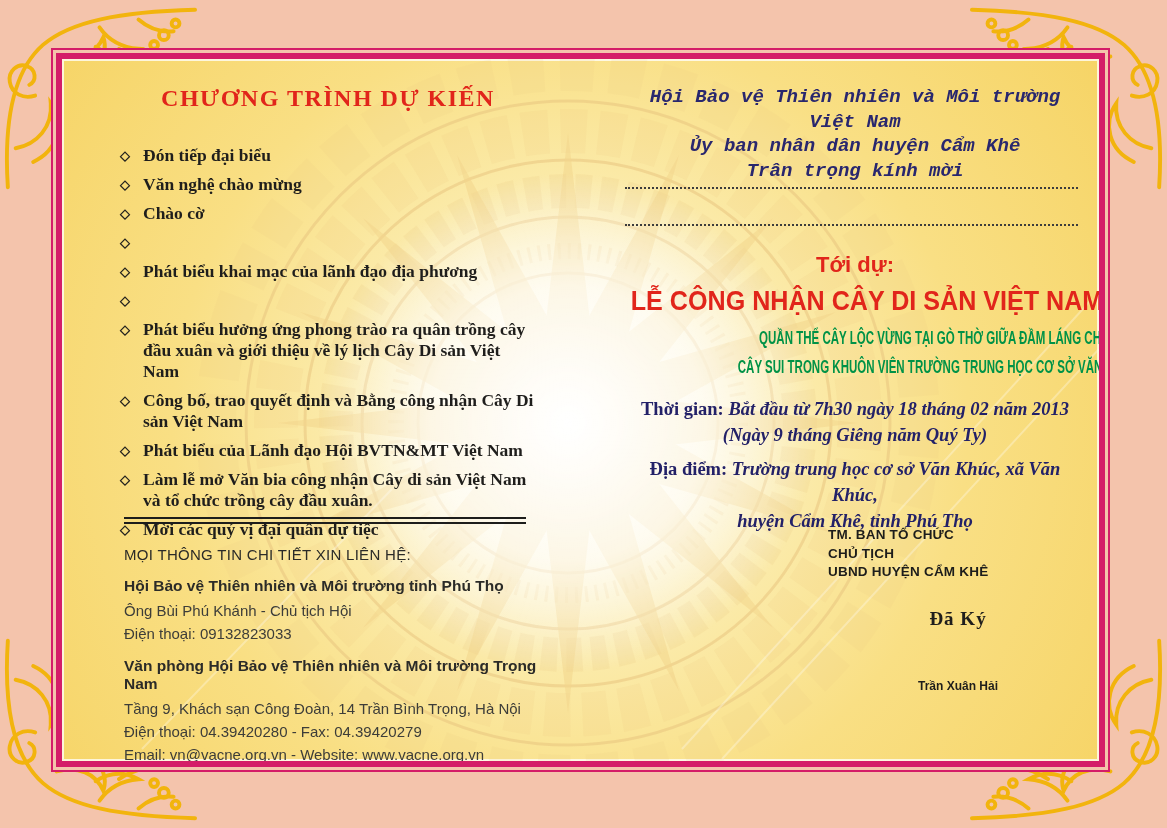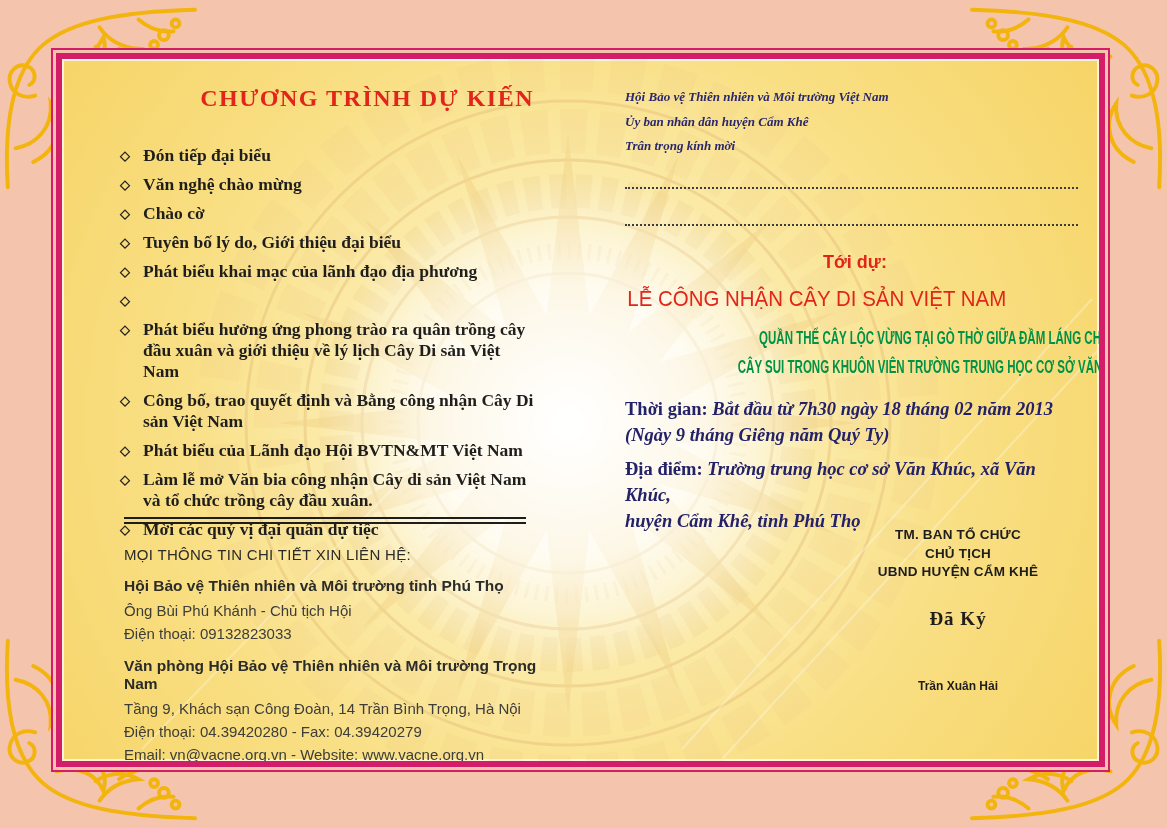--- a/index.html
+++ b/index.html
@@ -18,21 +18,21 @@
   }
   .bg-art{position:absolute;left:0;top:0;pointer-events:none;}
   
   .corner{position:absolute;width:195px;height:195px;pointer-events:none;}
   .corner.tl{left:2px;top:2px;}
   .corner.tr{right:2px;top:2px;transform:scaleX(-1);}
   .corner.bl{left:2px;bottom:2px;transform:scaleY(-1);}
   .corner.br{right:2px;bottom:2px;transform:scale(-1,-1);}
   
   .program-title{
-    position:absolute;left:60px;top:26px;width:412px;text-align:right;
+    position:absolute;left:60px;top:26px;width:412px;text-align:center;
     font-family:"Liberation Serif", serif;font-weight:bold;font-size:24px;
     letter-spacing:1.5px;color:#e1251b;
   }
   .program-list{
     position:absolute;left:58px;top:86px;width:414px;
     list-style:none;margin:0;padding:0;
   }
   .program-item{
     display:flex;align-items:flex-start;margin-bottom:8px;
     font-family:"Liberation Serif", serif;font-weight:bold;
@@ -43,54 +43,54 @@
     position:absolute;left:62px;top:458px;width:402px;height:3px;
     border-top:2px solid #1d1d1b;border-bottom:2px solid #1d1d1b;
   }
   .contact{position:absolute;left:62px;top:487px;width:430px;color:#3d3d39;font-size:15px;}
   .contact .heading{font-weight:normal;color:#2b2b28;letter-spacing:.3px;margin-bottom:14px;}
   .contact .org-name{font-weight:bold;color:#2b2b28;font-size:15.5px;margin-bottom:7px;}
   .contact .line{margin-bottom:6px;}
   .contact .org2{margin-top:15px;}
   
   .org-script{
-    position:absolute;left:563px;top:26px;width:460px;
-    font-family:Liberation Serif, serif;font-weight:bold;font-style:italic;
-    font-size:13px;line-height:24.5px;color:#29276e;
+    position:absolute;left:563px;top:26px;width:460px;text-align:center;
+    font-family:Liberation Mono, monospace;font-weight:bold;font-style:italic;
+    font-size:19px;line-height:24.5px;color:#29276e;
   }
   .dotline{position:absolute;left:563px;width:453px;height:0;border-bottom:2px dotted #3c3c3c;}
   .dotline.l1{top:128px;}
   .dotline.l2{top:165px;}
   .toidu{
     position:absolute;left:563px;top:193px;width:460px;text-align:center;
-    font-weight:bold;font-size:18px;color:#e1251b;
+    font-weight:bold;font-size:22px;color:#e1251b;
   }
   .event-title{
     position:absolute;left:551px;top:227px;width:484px;text-align:left;
-    font-weight:normal;font-size:22px;color:#e1251b;
+    font-weight:bold;font-size:27px;color:#e1251b;
   }
   .fit{display:inline-block;white-space:nowrap;transform-origin:50% 50%;}
   .event-title .fit{transform:scaleX(.93);}
   .green-line{
     position:absolute;left:563px;width:460px;text-align:center;
     font-weight:bold;font-size:18px;color:#009247;
   }
   .green-line.g1{top:269px;}
   .green-line.g2{top:298px;}
   .green-line .fit{transform:scaleX(.64);}
   .time-block,.venue-block{
-    position:absolute;left:563px;width:460px;
+    position:absolute;left:563px;width:460px;text-align:center;
     font-family:"Liberation Serif", serif;font-weight:bold;
     font-size:18.5px;line-height:26px;color:#232168;
   }
   .time-block{top:337px;}
   .venue-block{top:397px;}
   .val{font-style:italic;}
   .sig-head{
-    position:absolute;left:766px;top:467px;width:260px;text-align:center;
+    position:absolute;left:766px;top:467px;width:260px;text-align:left;
     font-weight:bold;font-size:13.5px;line-height:18.5px;letter-spacing:.2px;color:#1d1d1b;
   }
   .sig-signed{
     position:absolute;left:766px;top:549px;width:260px;text-align:center;
     font-family:"Liberation Serif", serif;font-weight:bold;font-size:19px;letter-spacing:1px;color:#1f1e1c;
   }
   .sig-name{
     position:absolute;left:766px;top:620px;width:260px;text-align:center;
     font-weight:bold;font-size:12px;color:#1f1e1c;
   }
@@ -220,21 +220,20 @@
         <span class="item-text">Văn nghệ chào mừng</span>
       </li>
 
       <li class="program-item">
         <span class="bullet">◇</span>
         <span class="item-text">Chào cờ</span>
       </li>
 
       <li class="program-item">
         <span class="bullet">◇</span>
-        <span class="item-text">Tuyên bố lý do, Giới thiệu đại biểu</span>
       </li>
 
       <li class="program-item">
         <span class="bullet">◇</span>
         <span class="item-text">Phát biểu khai mạc của lãnh đạo địa phương</span>
       </li>
 
       <li class="program-item">
         <span class="bullet">◇</span>
       </li>

